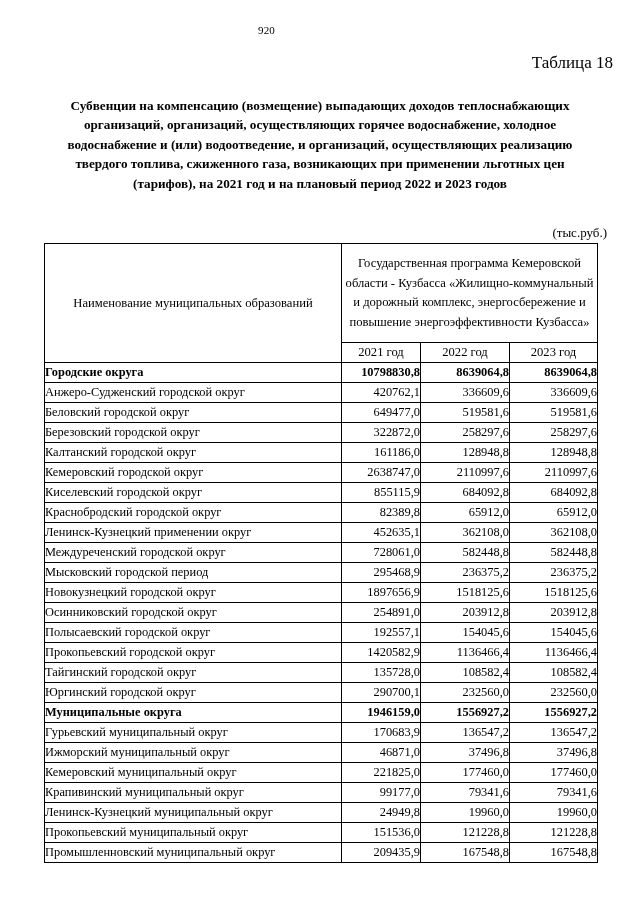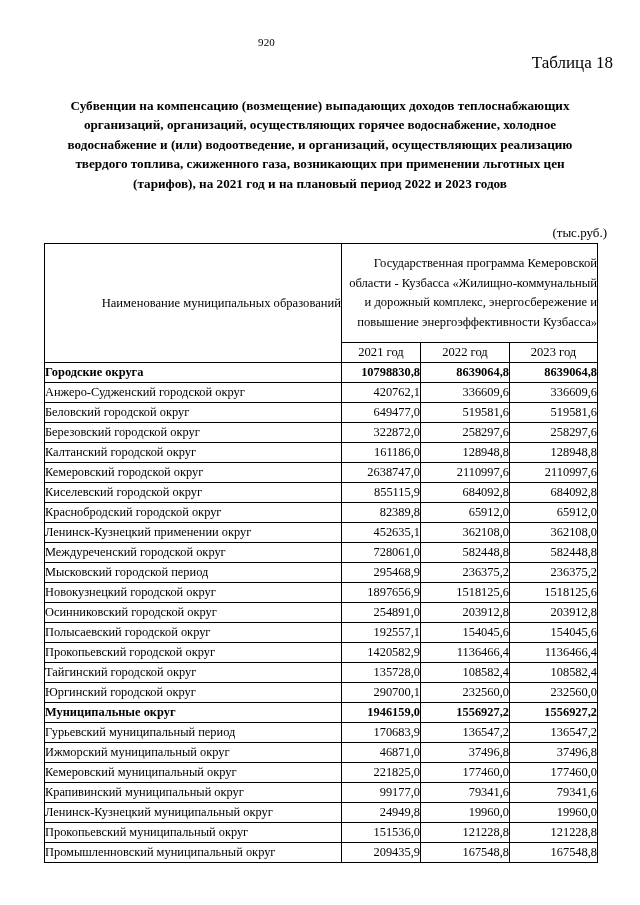--- a/index.html
+++ b/index.html
@@ -21,21 +21,21 @@
   .page {
     position: relative;
     width: 640px;
     height: 905px;
     box-sizing: border-box;
   }
 
   
   .page-number {
     position: absolute;
-    top: 36px;
+    top: 24px;
     left: 0;
     width: 533px;
     text-align: center;
     font-size: 11px;
     line-height: 13px;
     letter-spacing: 0.2px;
   }
 
   
   .table-label {
@@ -91,29 +91,29 @@
     font-weight: normal;
   }
 
   col.c-name  { width: 297px; }
   col.c-y1    { width: 79px; }
   col.c-y2    { width: 89px; }
   col.c-y3    { width: 88px; }
 
   
   th.h-name {
-    text-align: right;
+    text-align: center;
     vertical-align: top;
     padding: 5px 4px 4px 8px;
     height: 118px;
     font-size: 12.6px;
     line-height: 16px;
   }
   th.h-prog {
-    text-align: right;
+    text-align: center;
     vertical-align: top;
     padding: 5px 6px 4px 6px;
     font-size: 12.6px;
     line-height: 19.5px;
   }
   th.h-year {
     text-align: center;
     padding: 2px 2px 3px 2px;
     height: 19px;
     font-size: 12.6px;
@@ -278,27 +278,27 @@
             <td class="num">108582,4</td>
             <td class="num">108582,4</td>
           </tr>
           <tr>
             <td class="name">Юргинский городской округ</td>
             <td class="num">290700,1</td>
             <td class="num">232560,0</td>
             <td class="num">232560,0</td>
           </tr>
           <tr class="group">
-            <td class="name">Муниципальные округ</td>
+            <td class="name">Муниципальные округа</td>
             <td class="num">1946159,0</td>
             <td class="num">1556927,2</td>
             <td class="num">1556927,2</td>
           </tr>
           <tr>
-            <td class="name">Гурьевский муниципальный период</td>
+            <td class="name">Гурьевский муниципальный округ</td>
             <td class="num">170683,9</td>
             <td class="num">136547,2</td>
             <td class="num">136547,2</td>
           </tr>
           <tr>
             <td class="name">Ижморский муниципальный округ</td>
             <td class="num">46871,0</td>
             <td class="num">37496,8</td>
             <td class="num">37496,8</td>
           </tr>

